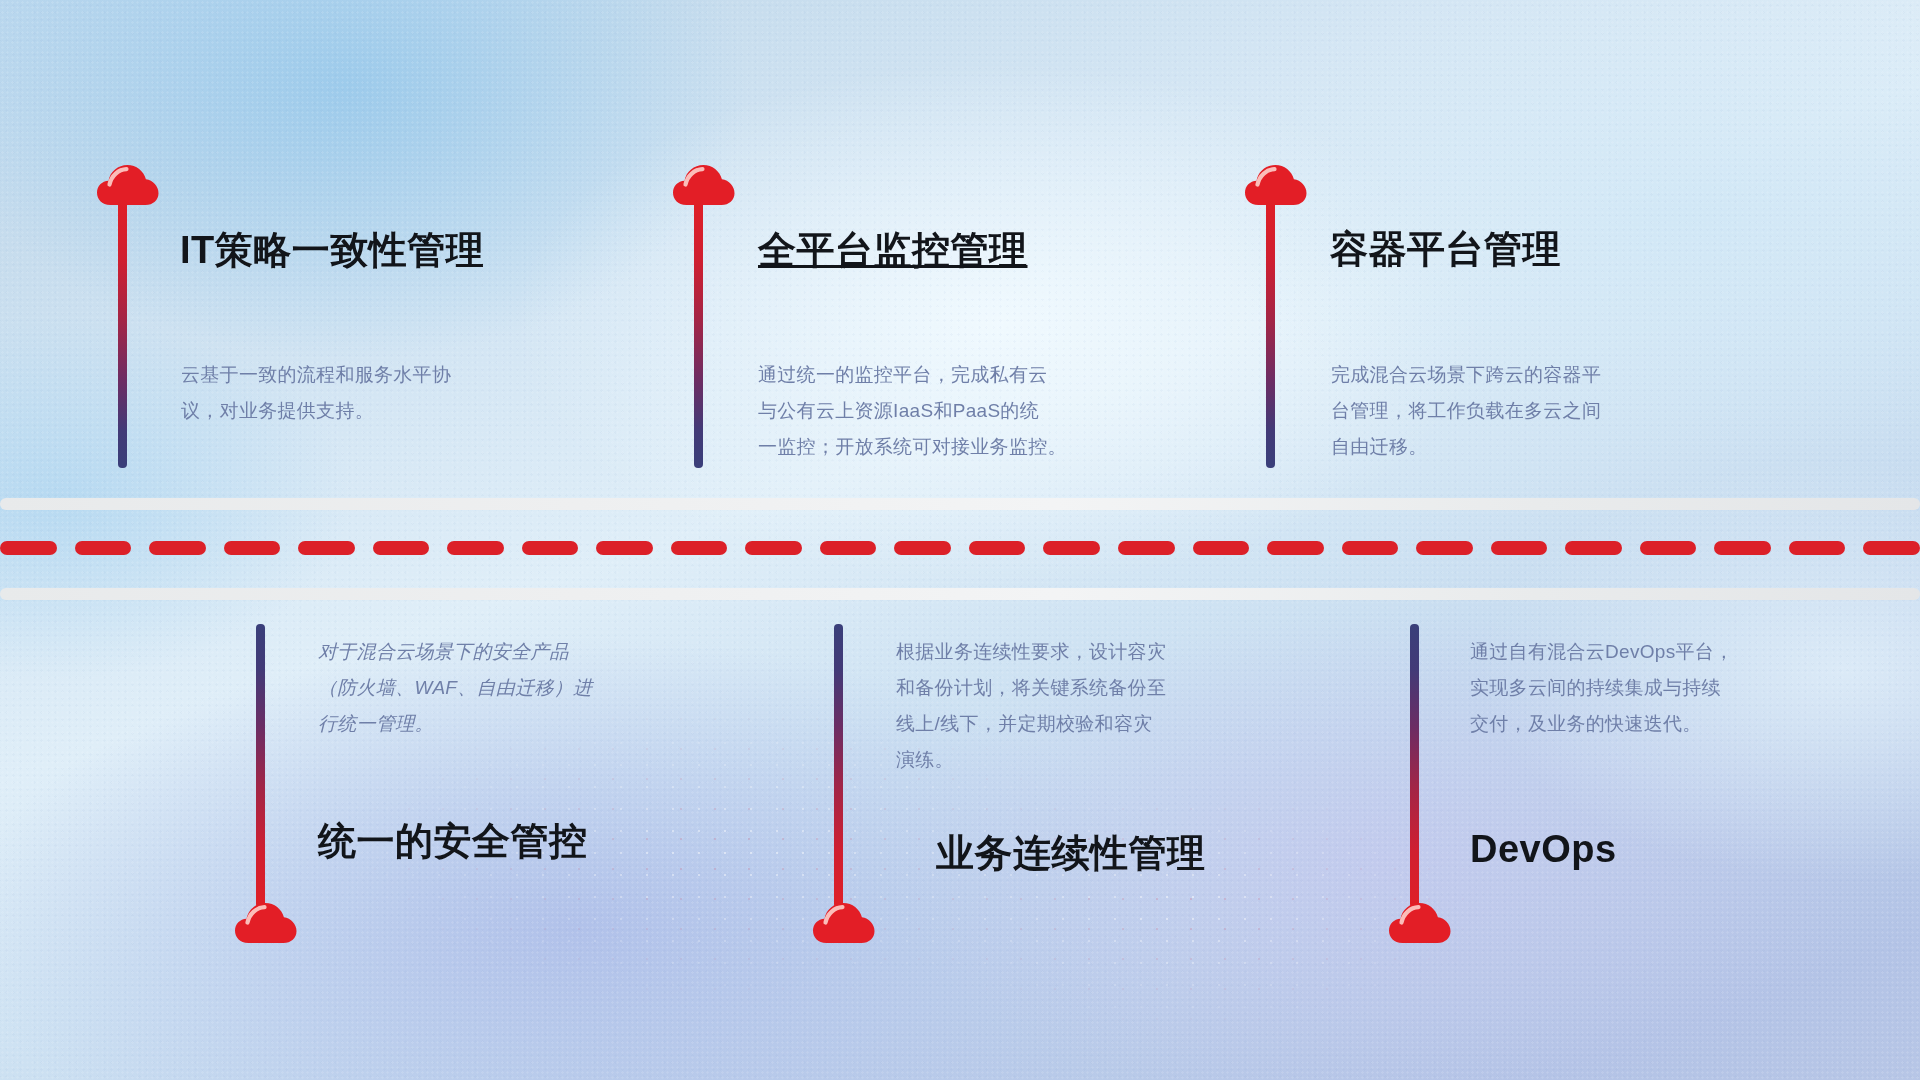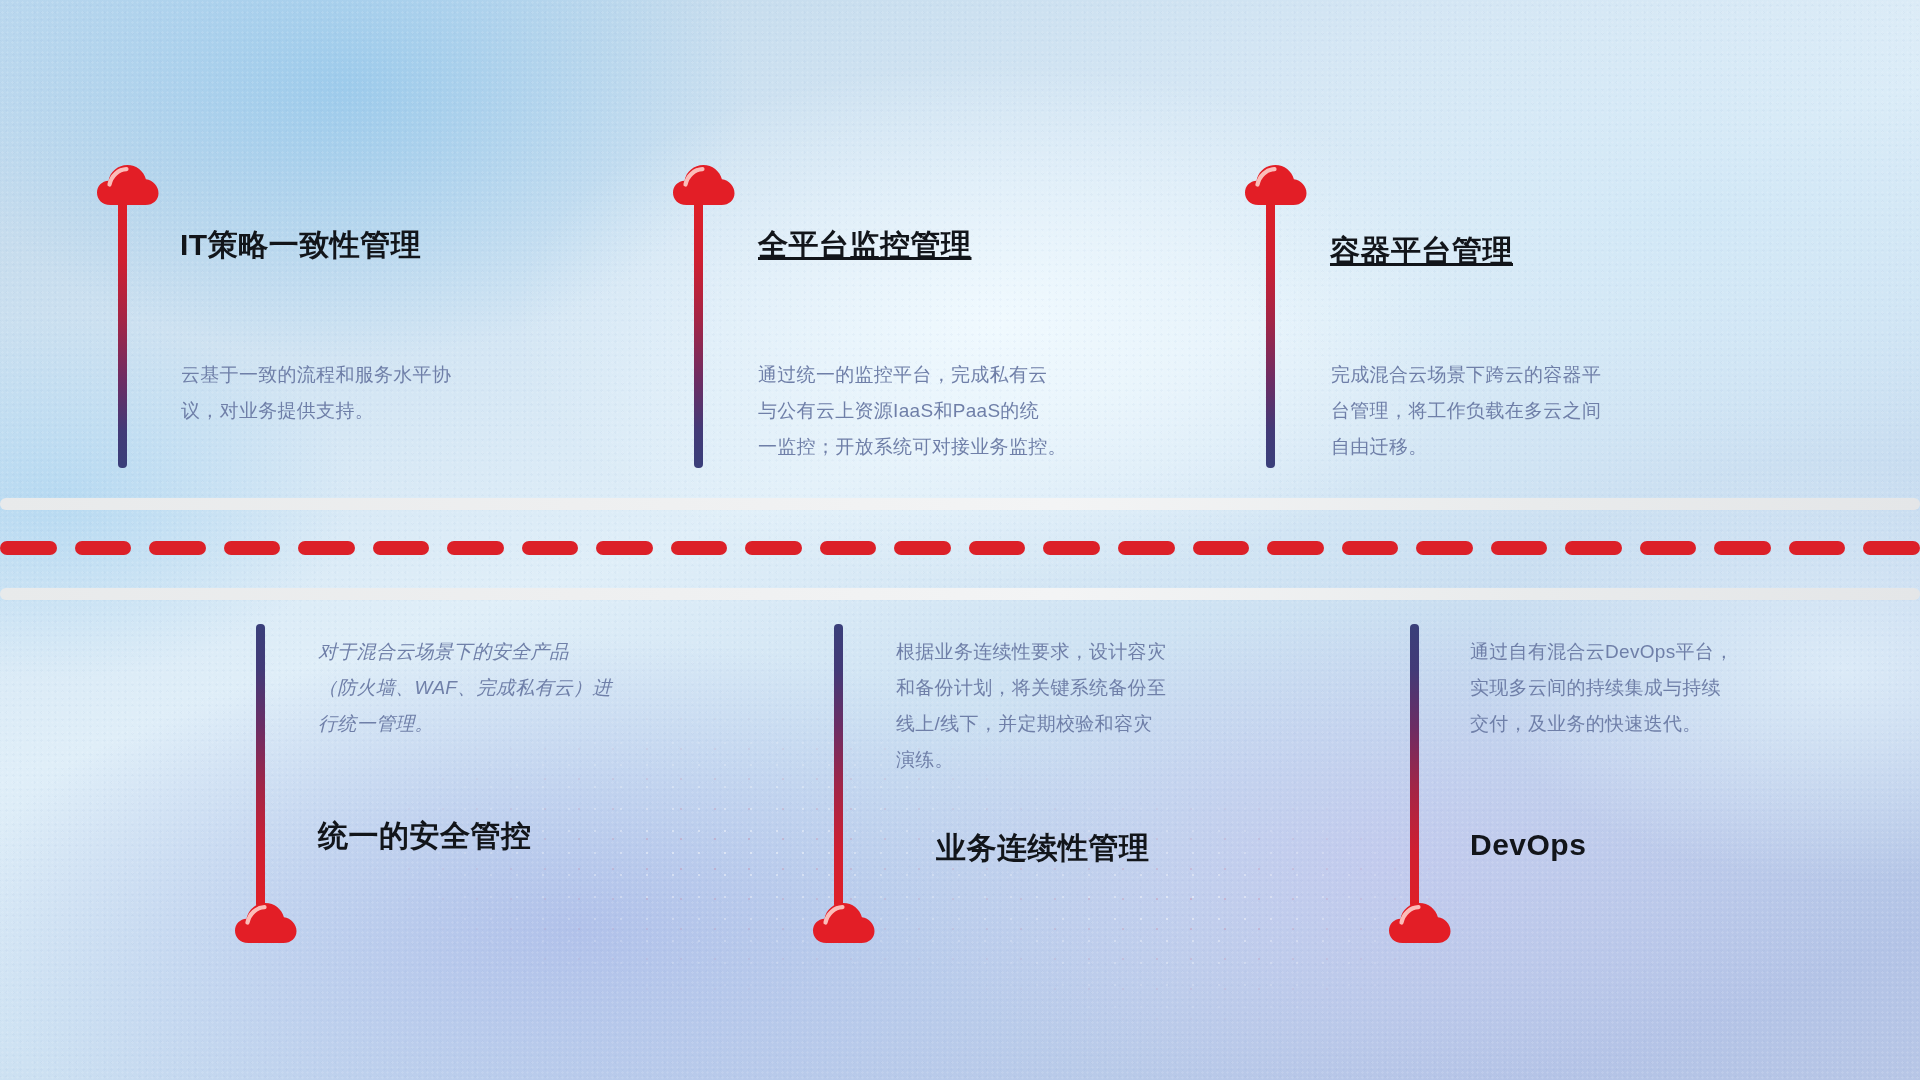--- a/index.html
+++ b/index.html
@@ -76,21 +76,21 @@
   .pin-line{
     position:absolute;width:9px;border-radius:4px;
   }
   .line-down{ background:linear-gradient(180deg,#e01f26 0%,#d01f30 22%,#a32546 45%,#6b2d64 68%,#423a77 86%,#3a3f7a 100%); }
   .line-up{ background:linear-gradient(180deg,#3a3f7a 0%,#423a77 16%,#6b2d64 36%,#a32546 58%,#d01f30 80%,#e01f26 100%); }
 
   .cloud{position:absolute;width:64px;height:50px;}
 
   .col-title{
     position:absolute;white-space:nowrap;
-    font-size:30px;font-weight:bold;color:#12151a;letter-spacing:.5px;
+    font-size:38px;font-weight:bold;color:#12151a;letter-spacing:.5px;
   }
   .col-desc{
     position:absolute;
     font-size:19px;line-height:36px;color:#6f7fa8;letter-spacing:.3px;
   }
   .col-desc div{white-space:nowrap;}
 </style>
 </head>
 <body>
 
@@ -170,33 +170,33 @@
   </div>
 
   <div class="col">
     <div class="cloud" style="left:1244px;top:160px;">
       <svg viewBox="0 0 64 50" width="64" height="50">
         <path d="M14.5 45 C5.5 45 1 39 1 32.5 C1 26 6 21 12.5 20.7 C14.2 11.5 22 5 31.4 5 C40.3 5 47.8 11 49.9 19.3 C57 20.3 62.5 26.2 62.5 33.2 C62.5 40 57 45 49.5 45 Z" fill="#e31e26"></path>
         <path d="M13.5 24.5 C15.5 15.5 22.5 9.5 30.5 9.2" stroke="#ffd9d4" stroke-width="4.2" stroke-linecap="round" fill="none" opacity=".85"></path>
       </svg>
     </div>
     <div class="pin-line line-down" style="left:1266px;top:200px;height:268px;"></div>
-    <div class="col-title" style="left:1330px;top:231px;text-decoration:underline;">容器平台管理</div>
+    <div class="col-title" style="left:1330px;top:224px;">容器平台管理</div>
     <div class="col-desc" style="left:1331px;top:357px;">
       <div>完成混合云场景下跨云的容器平</div>
       <div>台管理，将工作负载在多云之间</div>
       <div>自由迁移。</div>
     </div>
   </div>
 
   <div class="col">
     <div class="pin-line line-up" style="left:256px;top:624px;height:284px;"></div>
     <div class="col-desc" style="left:318px;top:634px;font-style:italic;">
       <div>对于混合云场景下的安全产品</div>
-      <div>（防火墙、WAF、完成私有云）进</div>
+      <div>（防火墙、WAF、自由迁移）进</div>
       <div>行统一管理。</div>
     </div>
     <div class="col-title" style="left:318px;top:816px;">统一的安全管控</div>
     <div class="cloud" style="left:234px;top:898px;">
       <svg viewBox="0 0 64 50" width="64" height="50">
         <path d="M14.5 45 C5.5 45 1 39 1 32.5 C1 26 6 21 12.5 20.7 C14.2 11.5 22 5 31.4 5 C40.3 5 47.8 11 49.9 19.3 C57 20.3 62.5 26.2 62.5 33.2 C62.5 40 57 45 49.5 45 Z" fill="#e31e26"></path>
         <path d="M13.5 24.5 C15.5 15.5 22.5 9.5 30.5 9.2" stroke="#ffd9d4" stroke-width="4.2" stroke-linecap="round" fill="none" opacity=".85"></path>
       </svg>
     </div>
   </div>

